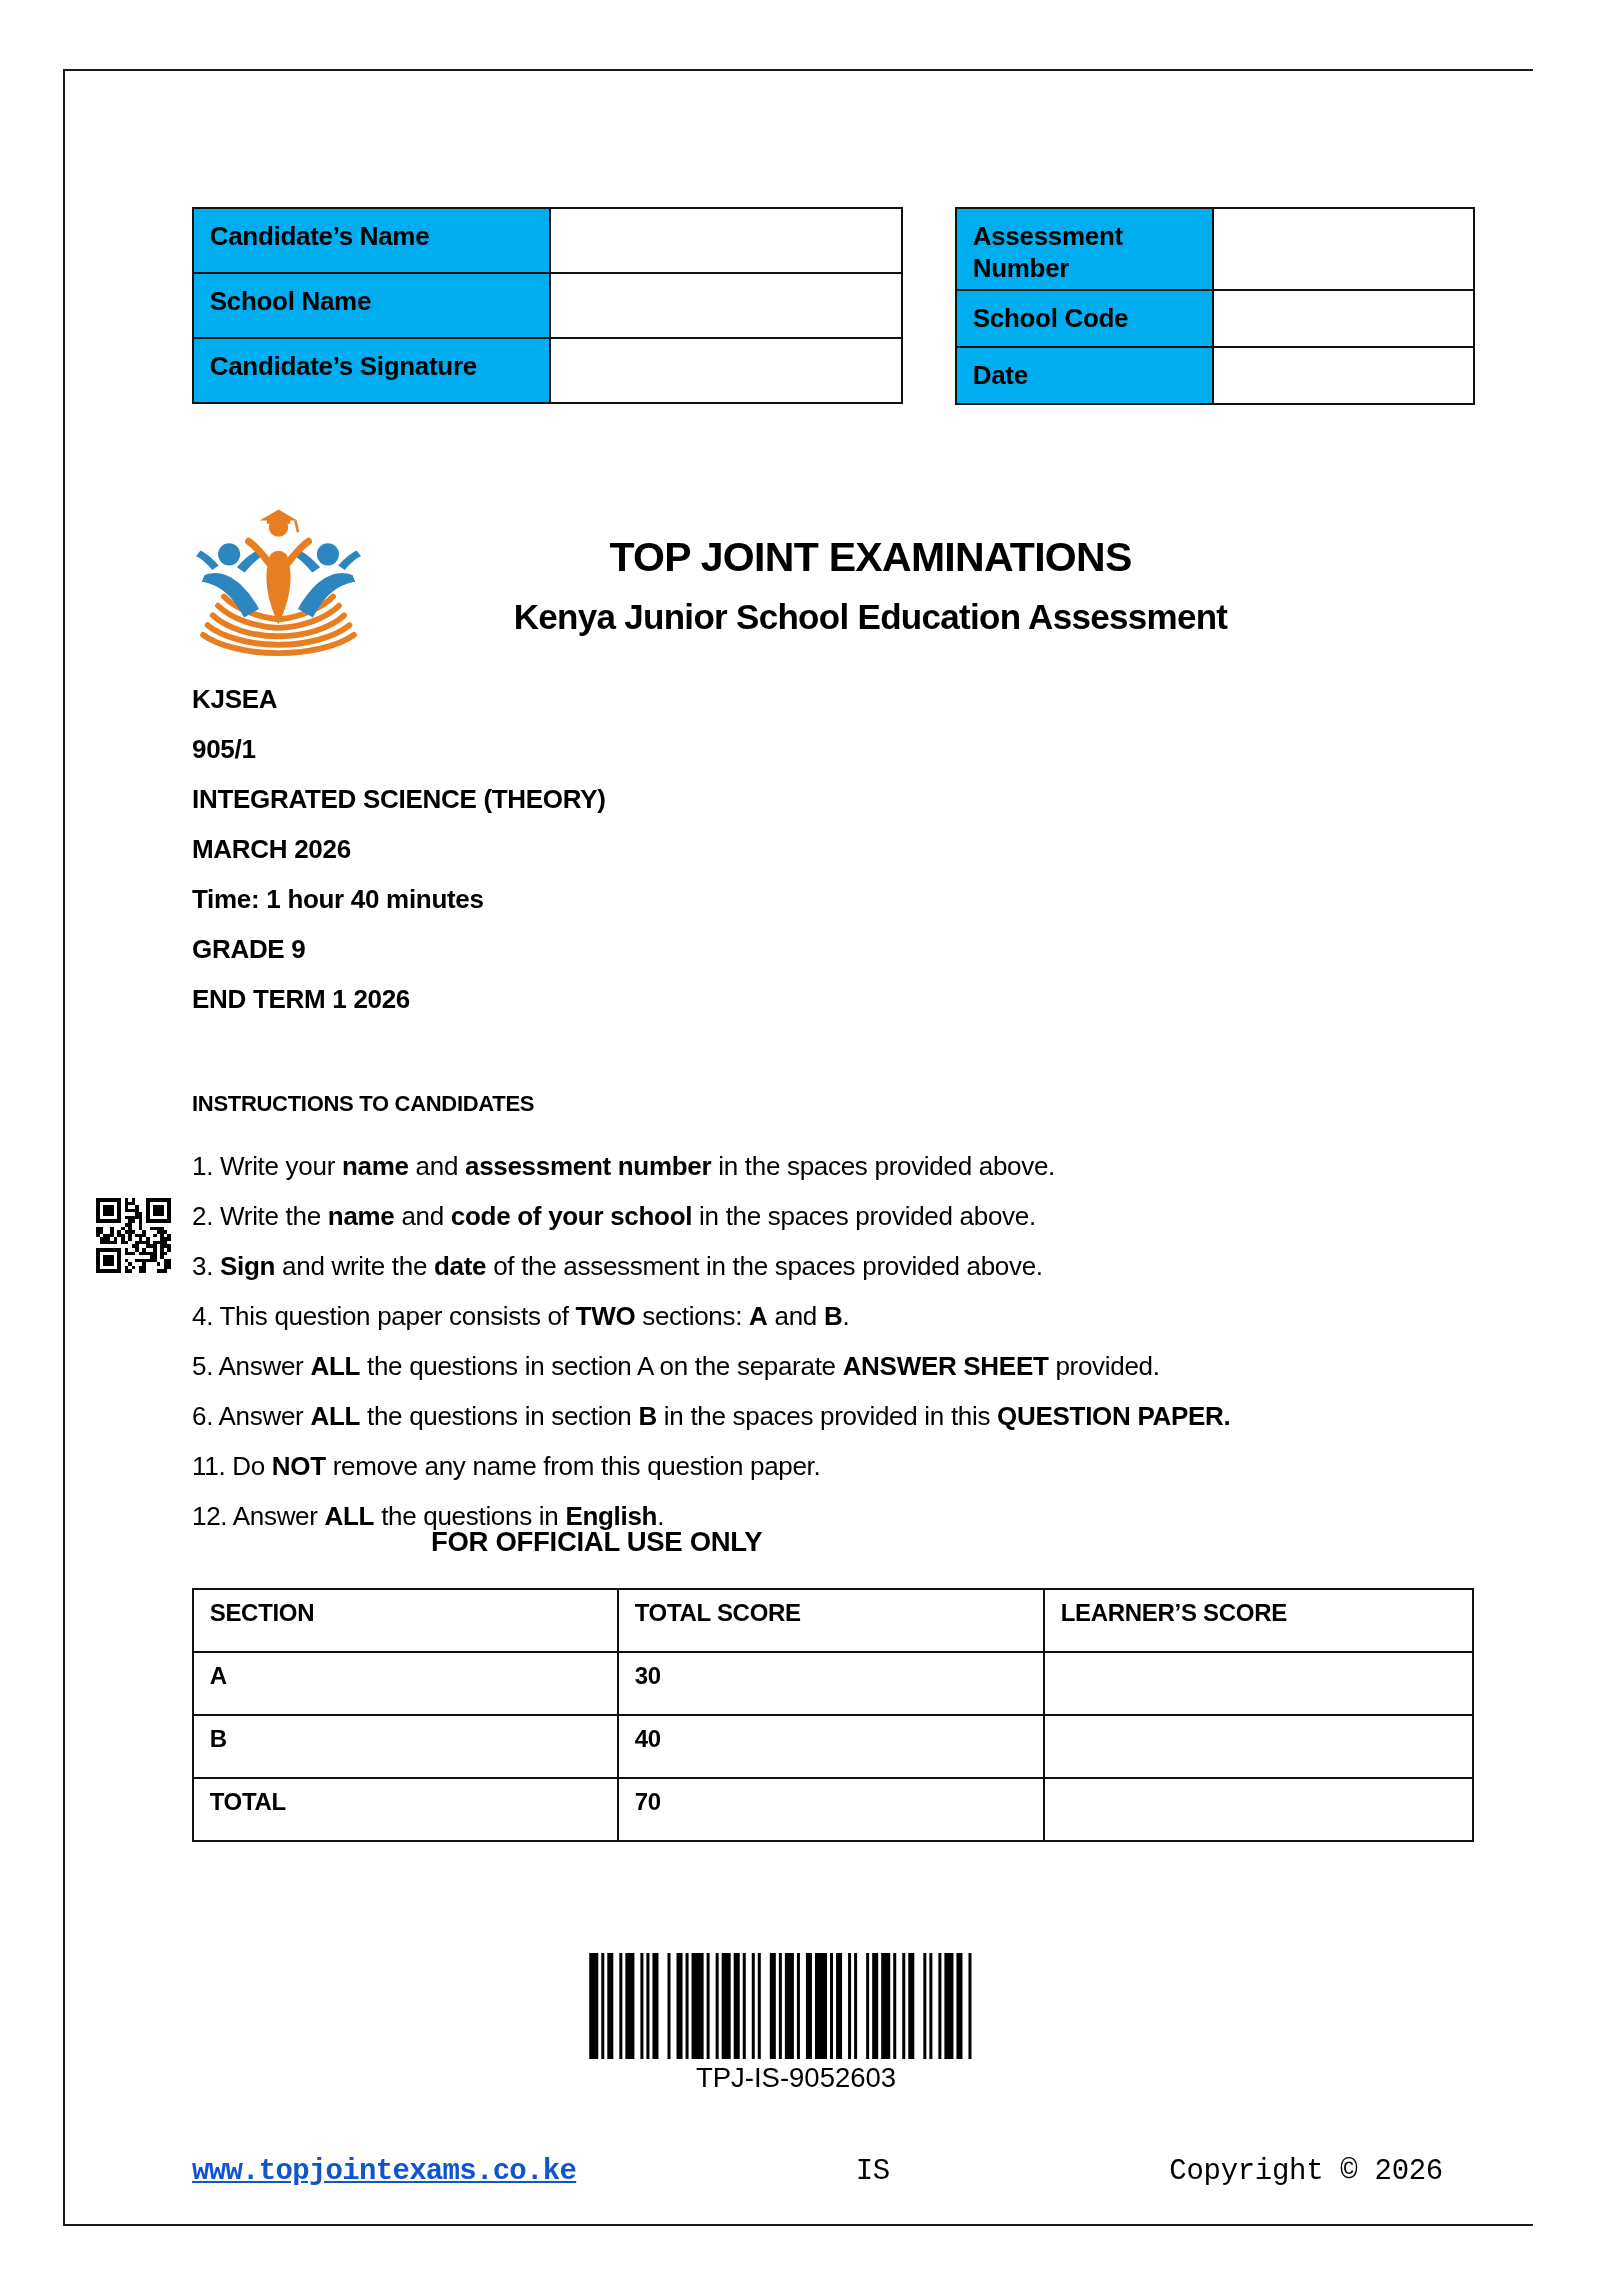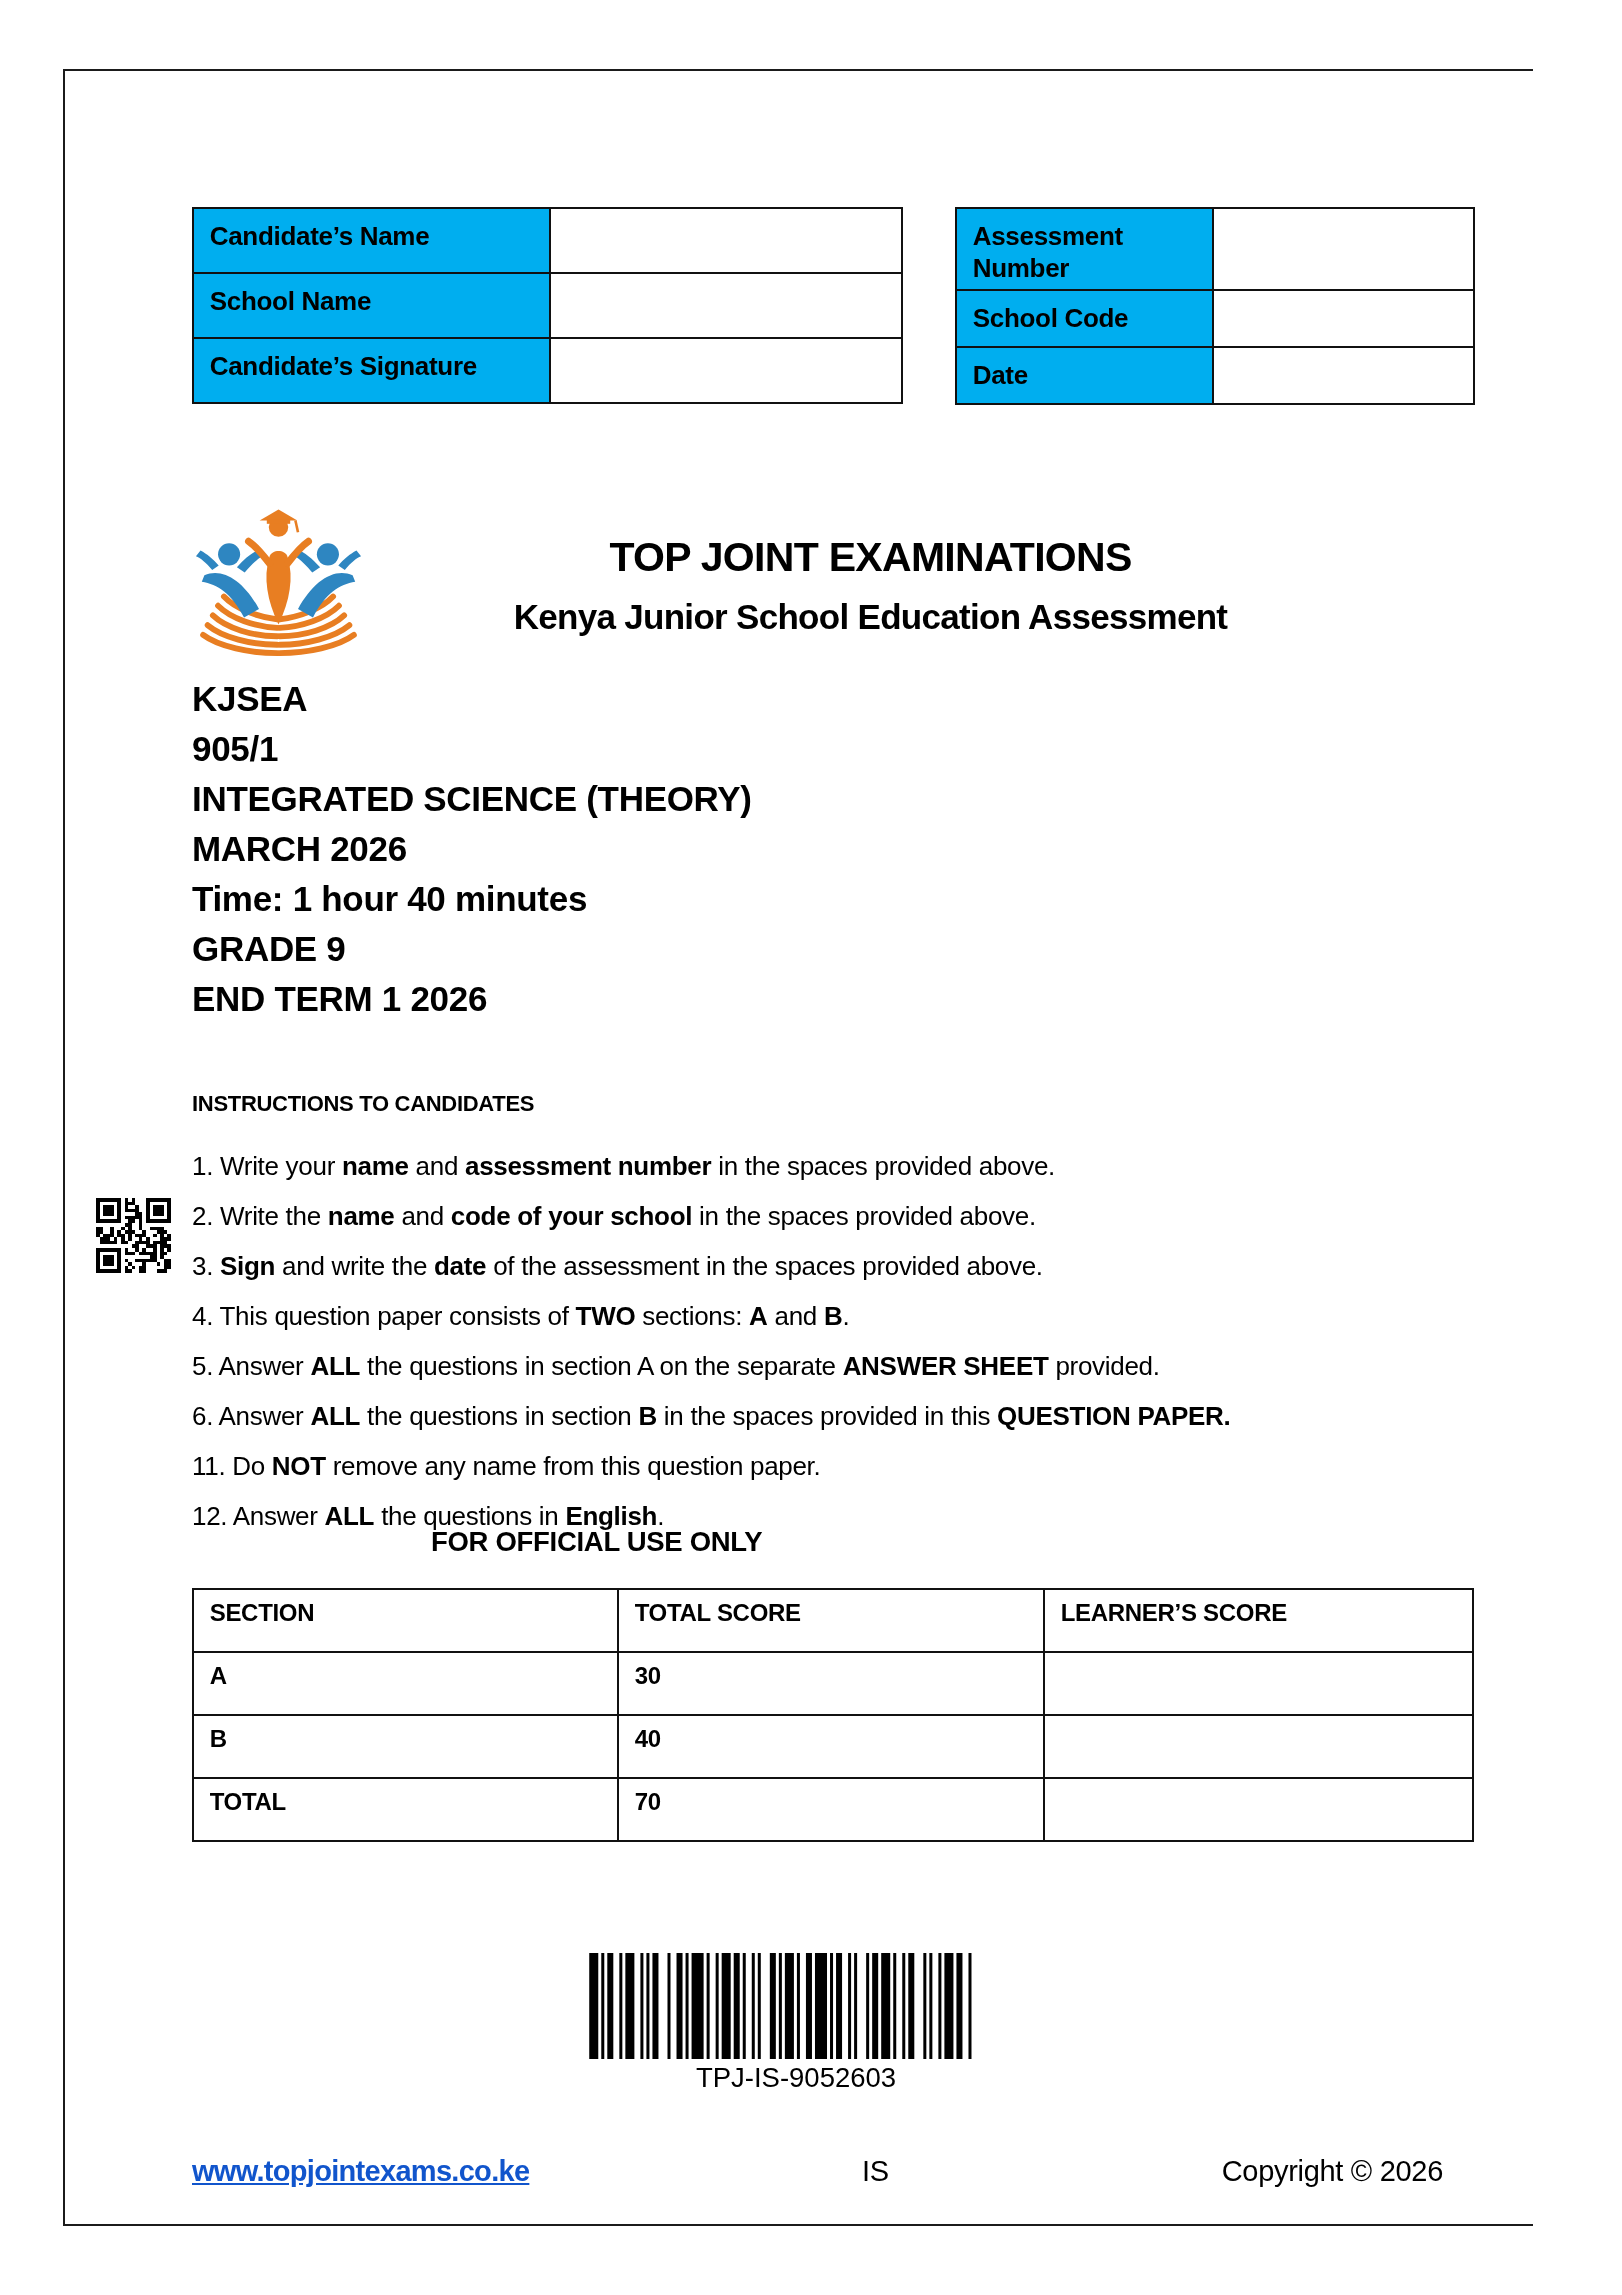--- a/index.html
+++ b/index.html
@@ -30,21 +30,21 @@
   #admin-table{left:955px;top:207px;width:520px;}
   #admin-table .lbl{width:257px;}
   #admin-table tr.r1 td{height:82px;}
   #admin-table tr.r2 td,#admin-table tr.r3 td{height:57px;}
   
   .logo{position:absolute;left:194px;top:489px;width:169px;height:171px;}
   .titleblock{position:absolute;left:419px;top:534px;width:903px;text-align:center;}
   .title{font-size:41px;font-weight:700;white-space:nowrap;letter-spacing:-0.7px;}
   .subtitle{font-size:35px;font-weight:700;white-space:nowrap;margin-top:15.7px;letter-spacing:-0.7px;}
   
-  .exam{position:absolute;left:192px;top:674px;font-size:35px;font-weight:700;line-height:50px;}
+  .exam{position:absolute;left:192px;top:674px;font-size:26px;font-weight:700;line-height:50px;}
   
   .instr-h{position:absolute;left:192px;top:1091px;font-size:22px;font-weight:700;}
   .instr{position:absolute;left:192px;top:1141px;width:1283px;font-size:26px;font-weight:400;line-height:50px;}
   .instr .b{font-weight:700;}
   .official-h{position:absolute;left:431px;top:1526px;font-size:27.5px;font-weight:700;}
   
   .qr{position:absolute;left:96px;top:1198px;width:75px;height:75px;}
   
   table.official{
     border-collapse:collapse;position:absolute;left:192px;top:1588px;table-layout:fixed;width:1280px;
@@ -56,21 +56,21 @@
   table.official col.c1{width:425px;}
   table.official col.c2{width:426px;}
   table.official col.c3{width:429px;}
   
   .barcode-wrap{position:absolute;left:589px;top:1953px;width:414px;text-align:center;}
   .barcode-wrap svg{display:block;}
   .barcode-label{font-size:27.5px;font-weight:400;margin-top:3px;letter-spacing:0;}
   
   .footer{
     position:absolute;left:192px;top:2155px;width:1251px;
-    display:flex;justify-content:space-between;align-items:baseline;font-size:29px;
+    display:flex;justify-content:space-between;align-items:baseline;font-size:29px;font-family:Liberation Mono, monospace;
   }
   .footer a{color:#1155CC;text-decoration:underline;font-weight:700;letter-spacing:-0.7px;}
   .footer .code{font-weight:400;}
   .footer .copy{font-weight:400;}
 </style>
 </head>
 <body>
 
 <div class="page">
   <div class="frame"></div>

